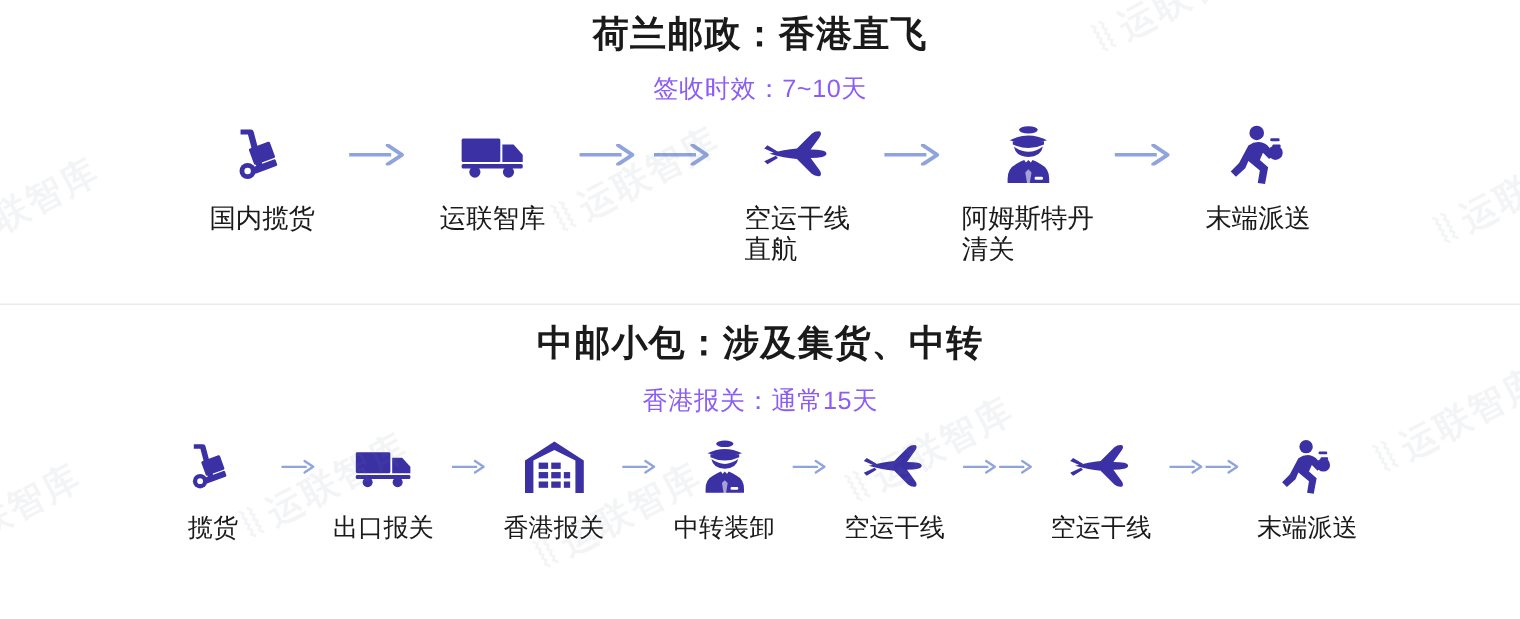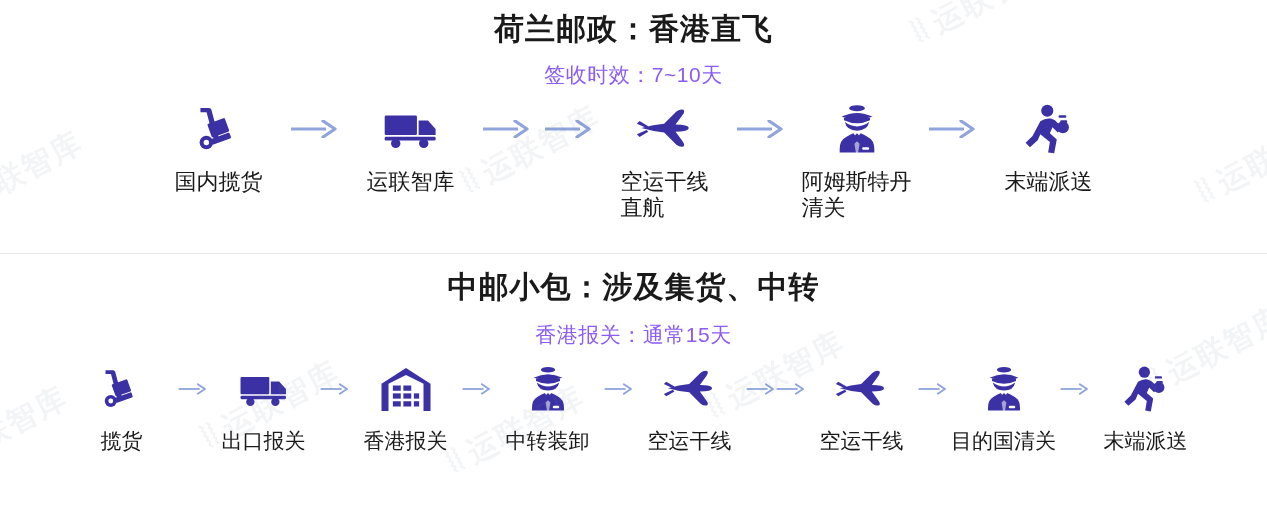--- a/index.html
+++ b/index.html
@@ -394,35 +394,20 @@
       <div class="step-label">空运干线</div>
     </div>
 
     <div class="arrow">
       <svg width="46" height="18" viewBox="0 0 50 18" fill="none">
         <path d="M1 9 H36" stroke="#8FA4DC" stroke-width="3"></path>
         <path d="M33 1 L45 9 L33 17" stroke="#8FA4DC" stroke-width="3.2" stroke-linecap="round" stroke-linejoin="round" fill="none"></path>
       </svg>
     </div>
 
-    <div class="step">
-      <div class="step-icon">
-        <svg width="48" height="50" viewBox="0 0 60 62" fill="#3B31A5">
-          <ellipse cx="30" cy="7" rx="9" ry="3.5"></ellipse>
-          <path d="M12 17 q18 -9 36 0 q-18 6 -36 0z"></path>
-          <path d="M15 18 h30 v3 q-15 7 -30 0z"></path>
-          <path d="M16 23 q14 10 28 0 q-2 10 -14 10 q-12 0 -14 -10z"></path>
-          <path d="M30 36 l-5 5 l5 4 l5 -4z"></path>
-          <path d="M18 40 q5 -3 8 -4 l4 6 l4 -6 q3 1 8 4 q8 4 8 14 v4 h-40 v-4 q0 -10 8 -14z"></path>
-          <path d="M30 45 l3 3 l-2 12 h-2 l-2 -12z" fill="#ffffff" opacity="0.55"></path>
-          <rect x="36" y="52" width="8" height="3" rx="1.2" fill="#ffffff"></rect>
-        </svg>
-      </div>
-      <div class="step-label">目的国清关</div>
-    </div>
 
     <div class="arrow">
       <svg width="46" height="18" viewBox="0 0 50 18" fill="none">
         <path d="M1 9 H36" stroke="#8FA4DC" stroke-width="3"></path>
         <path d="M33 1 L45 9 L33 17" stroke="#8FA4DC" stroke-width="3.2" stroke-linecap="round" stroke-linejoin="round" fill="none"></path>
       </svg>
     </div>
 
     <div class="step">
       <div class="step-icon">

